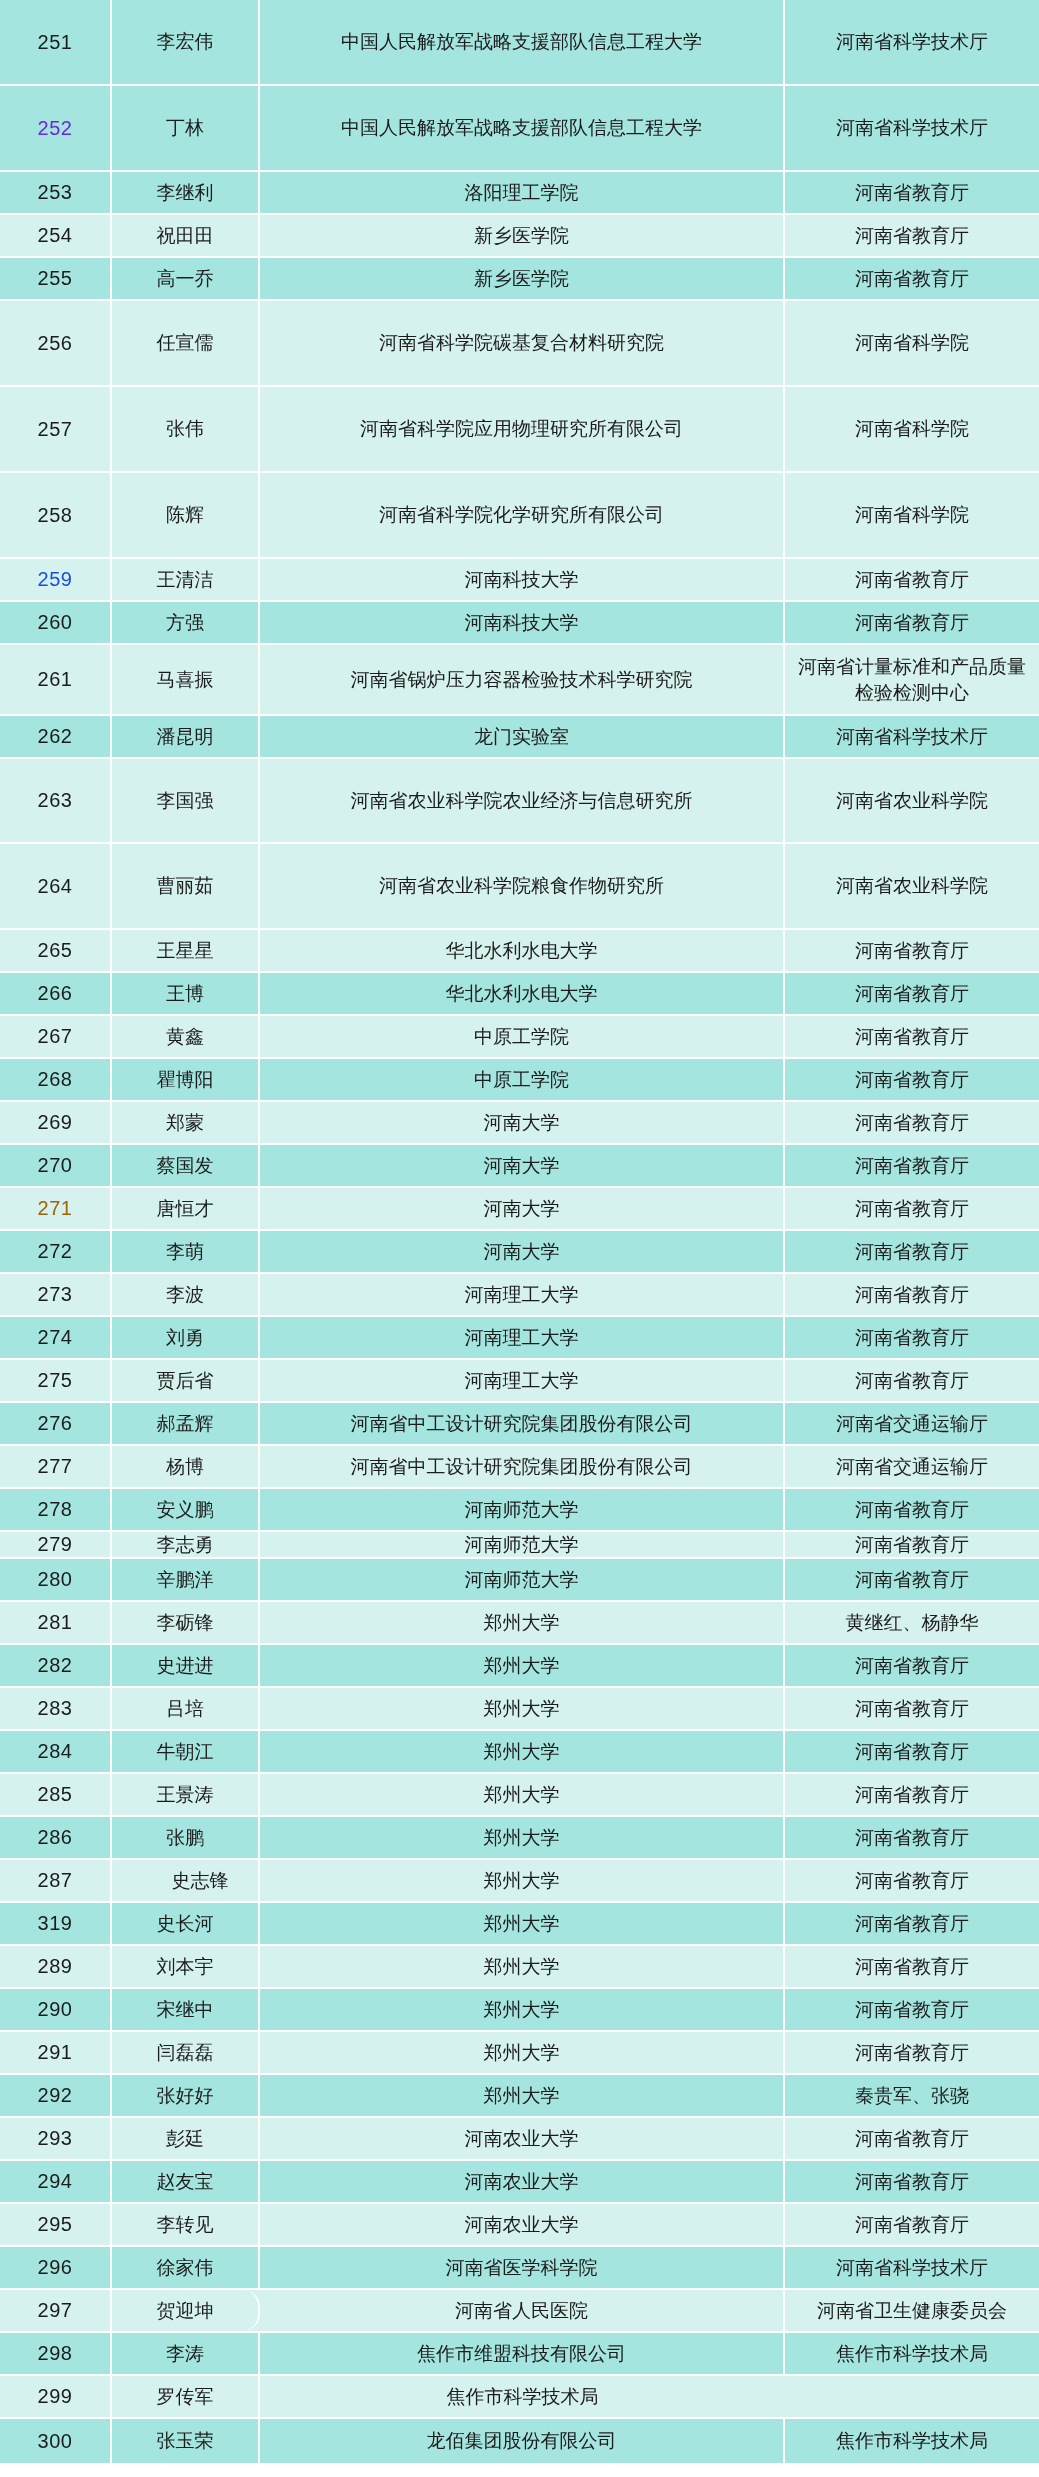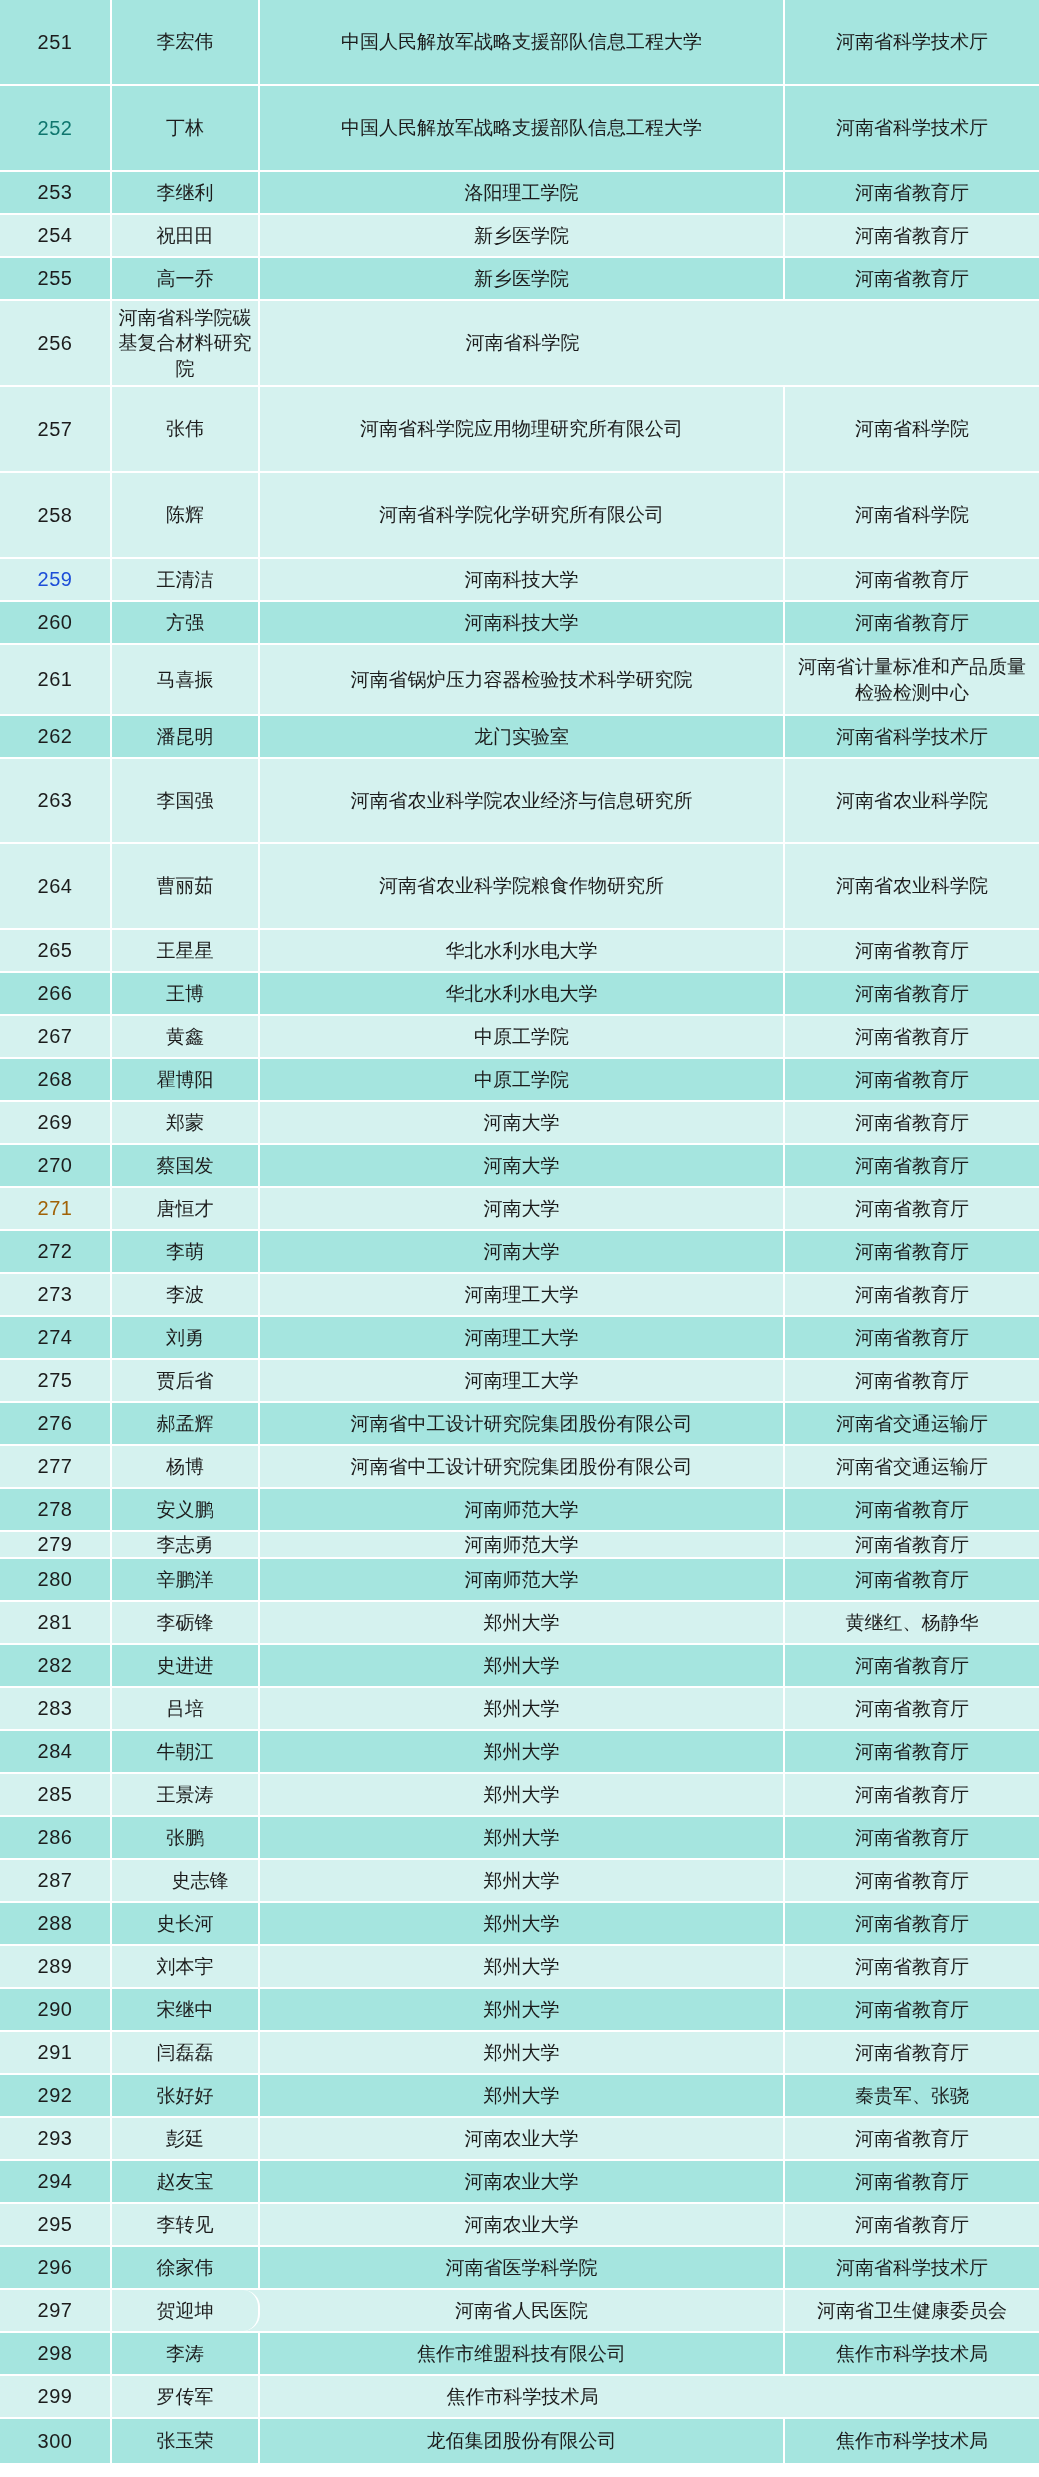--- a/index.html
+++ b/index.html
@@ -49,21 +49,21 @@
 
 <div class="table">
   <div class="row" style="height: 86px; background: rgb(165, 229, 223); border-bottom-color: rgb(255, 255, 255);">
     <div class="cell c-no" style="border-right-color: rgb(255, 255, 255); color: rgb(28, 28, 28);">251</div>
     <div class="cell c-name" style="border-right-color: rgb(255, 255, 255); color: rgb(28, 28, 28);">李宏伟</div>
     <div class="cell c-org" style="border-right-color: rgb(255, 255, 255); color: rgb(28, 28, 28);">中国人民解放军战略支援部队信息工程大学</div>
     <div class="cell c-rec" style="border-right-color: rgb(255, 255, 255); color: rgb(28, 28, 28);">河南省科学技术厅</div>
   </div>
 
   <div class="row" style="height: 86px; background: rgb(165, 229, 223); border-bottom-color: rgb(255, 255, 255);">
-    <div class="cell c-no" style="border-right-color: rgb(255, 255, 255); color: #0f766e;">252</div>
+    <div class="cell c-no" style="border-right-color: rgb(255, 255, 255); color: #6d28d9;">252</div>
     <div class="cell c-name" style="border-right-color: rgb(255, 255, 255); color: rgb(28, 28, 28);">丁林</div>
     <div class="cell c-org" style="border-right-color: rgb(255, 255, 255); color: rgb(28, 28, 28);">中国人民解放军战略支援部队信息工程大学</div>
     <div class="cell c-rec" style="border-right-color: rgb(255, 255, 255); color: rgb(28, 28, 28);">河南省科学技术厅</div>
   </div>
 
   <div class="row" style="height: 43px; background: rgb(165, 229, 223); border-bottom-color: rgb(255, 255, 255);">
     <div class="cell c-no" style="border-right-color: rgb(255, 255, 255); color: rgb(28, 28, 28);">253</div>
     <div class="cell c-name" style="border-right-color: rgb(255, 255, 255); color: rgb(28, 28, 28);">李继利</div>
     <div class="cell c-org" style="border-right-color: rgb(255, 255, 255); color: rgb(28, 28, 28);">洛阳理工学院</div>
     <div class="cell c-rec" style="border-right-color: rgb(255, 255, 255); color: rgb(28, 28, 28);">河南省教育厅</div>
@@ -78,20 +78,21 @@
 
   <div class="row" style="height: 43px; background: rgb(165, 229, 223); border-bottom-color: rgb(255, 255, 255);">
     <div class="cell c-no" style="border-right-color: rgb(255, 255, 255); color: rgb(28, 28, 28);">255</div>
     <div class="cell c-name" style="border-right-color: rgb(255, 255, 255); color: rgb(28, 28, 28);">高一乔</div>
     <div class="cell c-org" style="border-right-color: rgb(255, 255, 255); color: rgb(28, 28, 28);">新乡医学院</div>
     <div class="cell c-rec" style="border-right-color: rgb(255, 255, 255); color: rgb(28, 28, 28);">河南省教育厅</div>
   </div>
 
   <div class="row" style="height: 86px; background: rgb(213, 242, 239); border-bottom-color: rgb(255, 255, 255);">
     <div class="cell c-no" style="border-right-color: rgb(255, 255, 255); color: rgb(28, 28, 28);">256</div>
+    <div class="cell c-name" style="border-right-color: rgb(255, 255, 255); color: rgb(28, 28, 28);">任宣儒</div>
     <div class="cell c-org" style="border-right-color: rgb(255, 255, 255); color: rgb(28, 28, 28);">河南省科学院碳基复合材料研究院</div>
     <div class="cell c-rec" style="border-right-color: rgb(255, 255, 255); color: rgb(28, 28, 28);">河南省科学院</div>
   </div>
 
   <div class="row" style="height: 86px; background: rgb(213, 242, 239); border-bottom-color: rgb(255, 255, 255);">
     <div class="cell c-no" style="border-right-color: rgb(255, 255, 255); color: rgb(28, 28, 28);">257</div>
     <div class="cell c-name" style="border-right-color: rgb(255, 255, 255); color: rgb(28, 28, 28);">张伟</div>
     <div class="cell c-org" style="border-right-color: rgb(255, 255, 255); color: rgb(28, 28, 28);">河南省科学院应用物理研究所有限公司</div>
     <div class="cell c-rec" style="border-right-color: rgb(255, 255, 255); color: rgb(28, 28, 28);">河南省科学院</div>
   </div>
@@ -300,21 +301,21 @@
   </div>
 
   <div class="row" style="height: 43px; background: rgb(213, 242, 239); border-bottom-color: rgb(255, 255, 255);">
     <div class="cell c-no" style="border-right-color: rgb(255, 255, 255); color: rgb(28, 28, 28);">287</div>
     <div class="cell c-name" style="border-right-color: rgb(255, 255, 255); color: rgb(28, 28, 28); padding-left: 36px;">史志锋</div>
     <div class="cell c-org" style="border-right-color: rgb(255, 255, 255); color: rgb(28, 28, 28);">郑州大学</div>
     <div class="cell c-rec" style="border-right-color: rgb(255, 255, 255); color: rgb(28, 28, 28);">河南省教育厅</div>
   </div>
 
   <div class="row" style="height: 43px; background: rgb(165, 229, 223); border-bottom-color: rgb(255, 255, 255);">
-    <div class="cell c-no" style="border-right-color: rgb(255, 255, 255); color: rgb(28, 28, 28);">288</div>
+    <div class="cell c-no" style="border-right-color: rgb(255, 255, 255); color: rgb(28, 28, 28);">319</div>
     <div class="cell c-name" style="border-right-color: rgb(255, 255, 255); color: rgb(28, 28, 28);">史长河</div>
     <div class="cell c-org" style="border-right-color: rgb(255, 255, 255); color: rgb(28, 28, 28);">郑州大学</div>
     <div class="cell c-rec" style="border-right-color: rgb(255, 255, 255); color: rgb(28, 28, 28);">河南省教育厅</div>
   </div>
 
   <div class="row" style="height: 43px; background: rgb(213, 242, 239); border-bottom-color: rgb(255, 255, 255);">
     <div class="cell c-no" style="border-right-color: rgb(255, 255, 255); color: rgb(28, 28, 28);">289</div>
     <div class="cell c-name" style="border-right-color: rgb(255, 255, 255); color: rgb(28, 28, 28);">刘本宇</div>
     <div class="cell c-org" style="border-right-color: rgb(255, 255, 255); color: rgb(28, 28, 28);">郑州大学</div>
     <div class="cell c-rec" style="border-right-color: rgb(255, 255, 255); color: rgb(28, 28, 28);">河南省教育厅</div>

